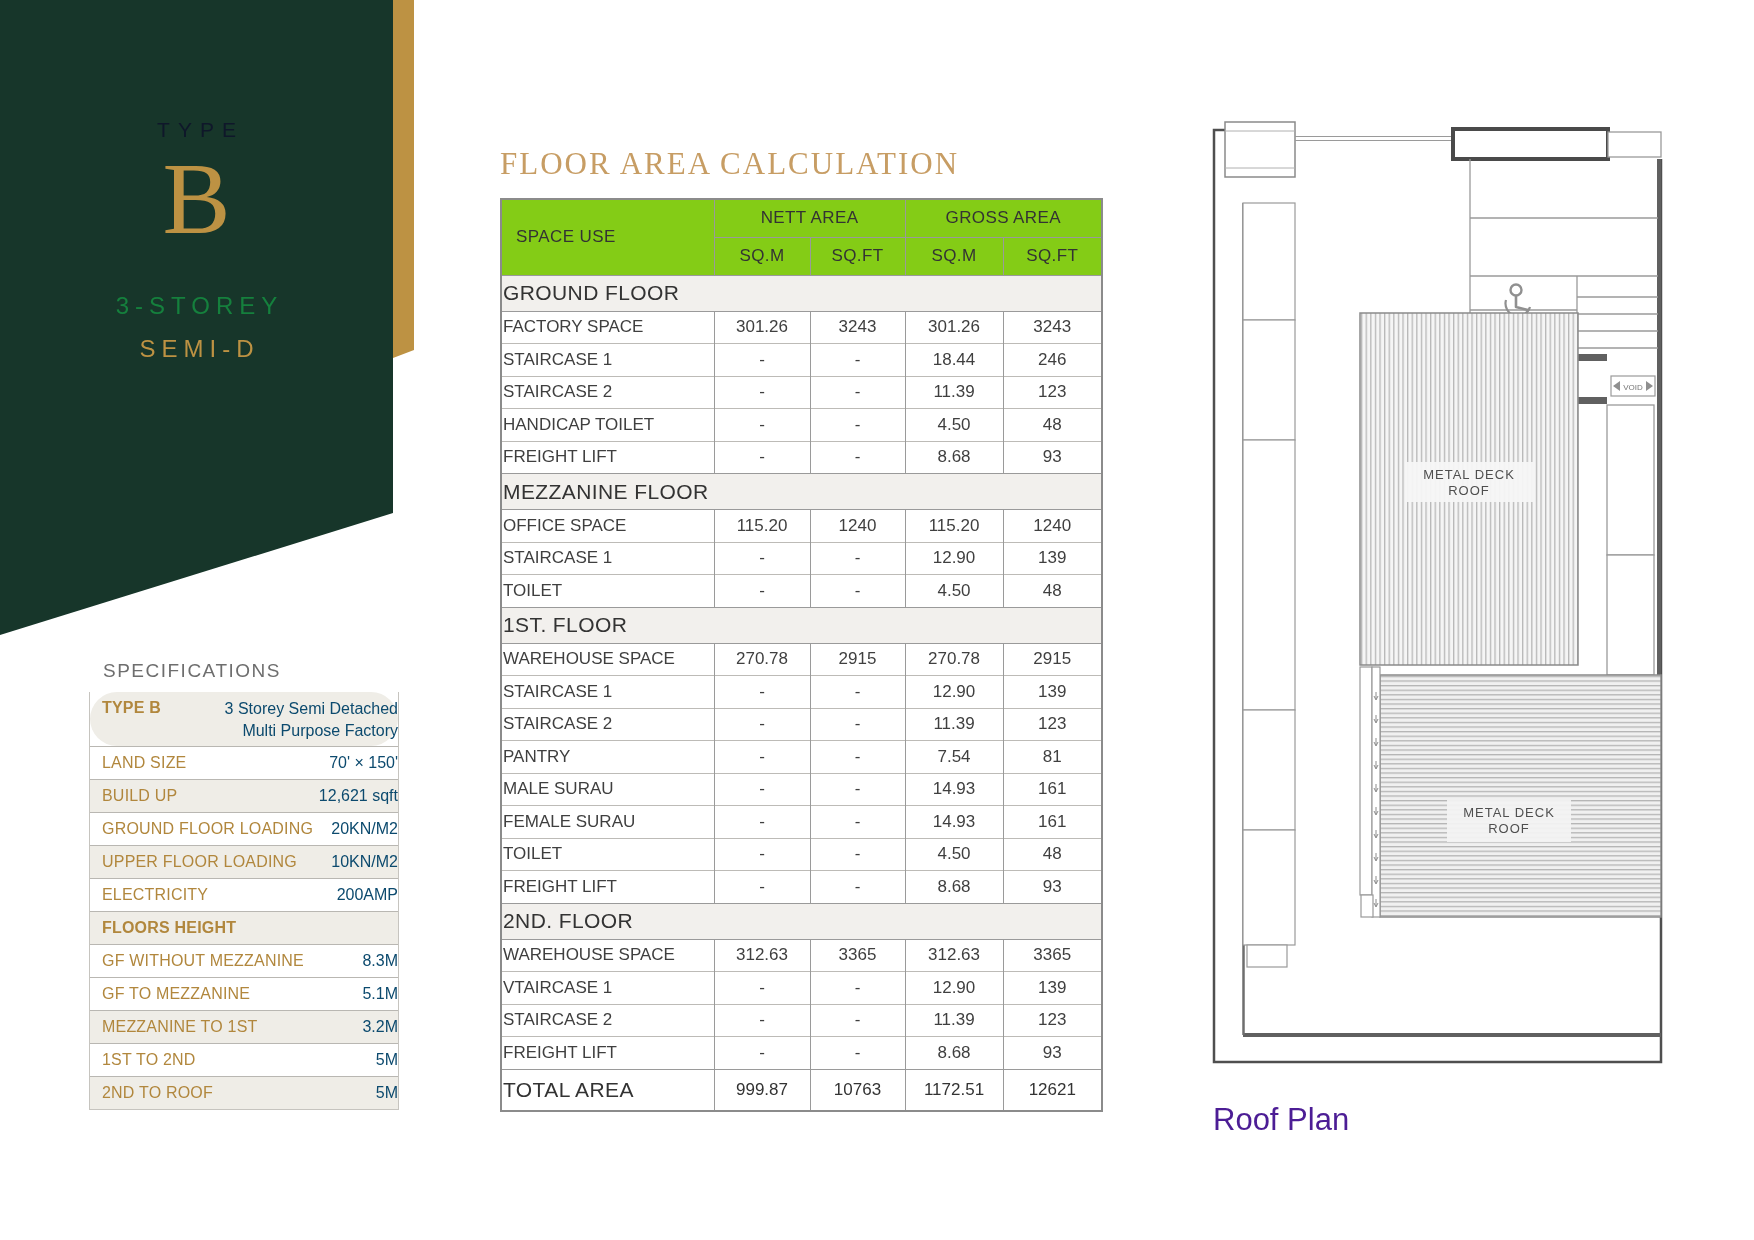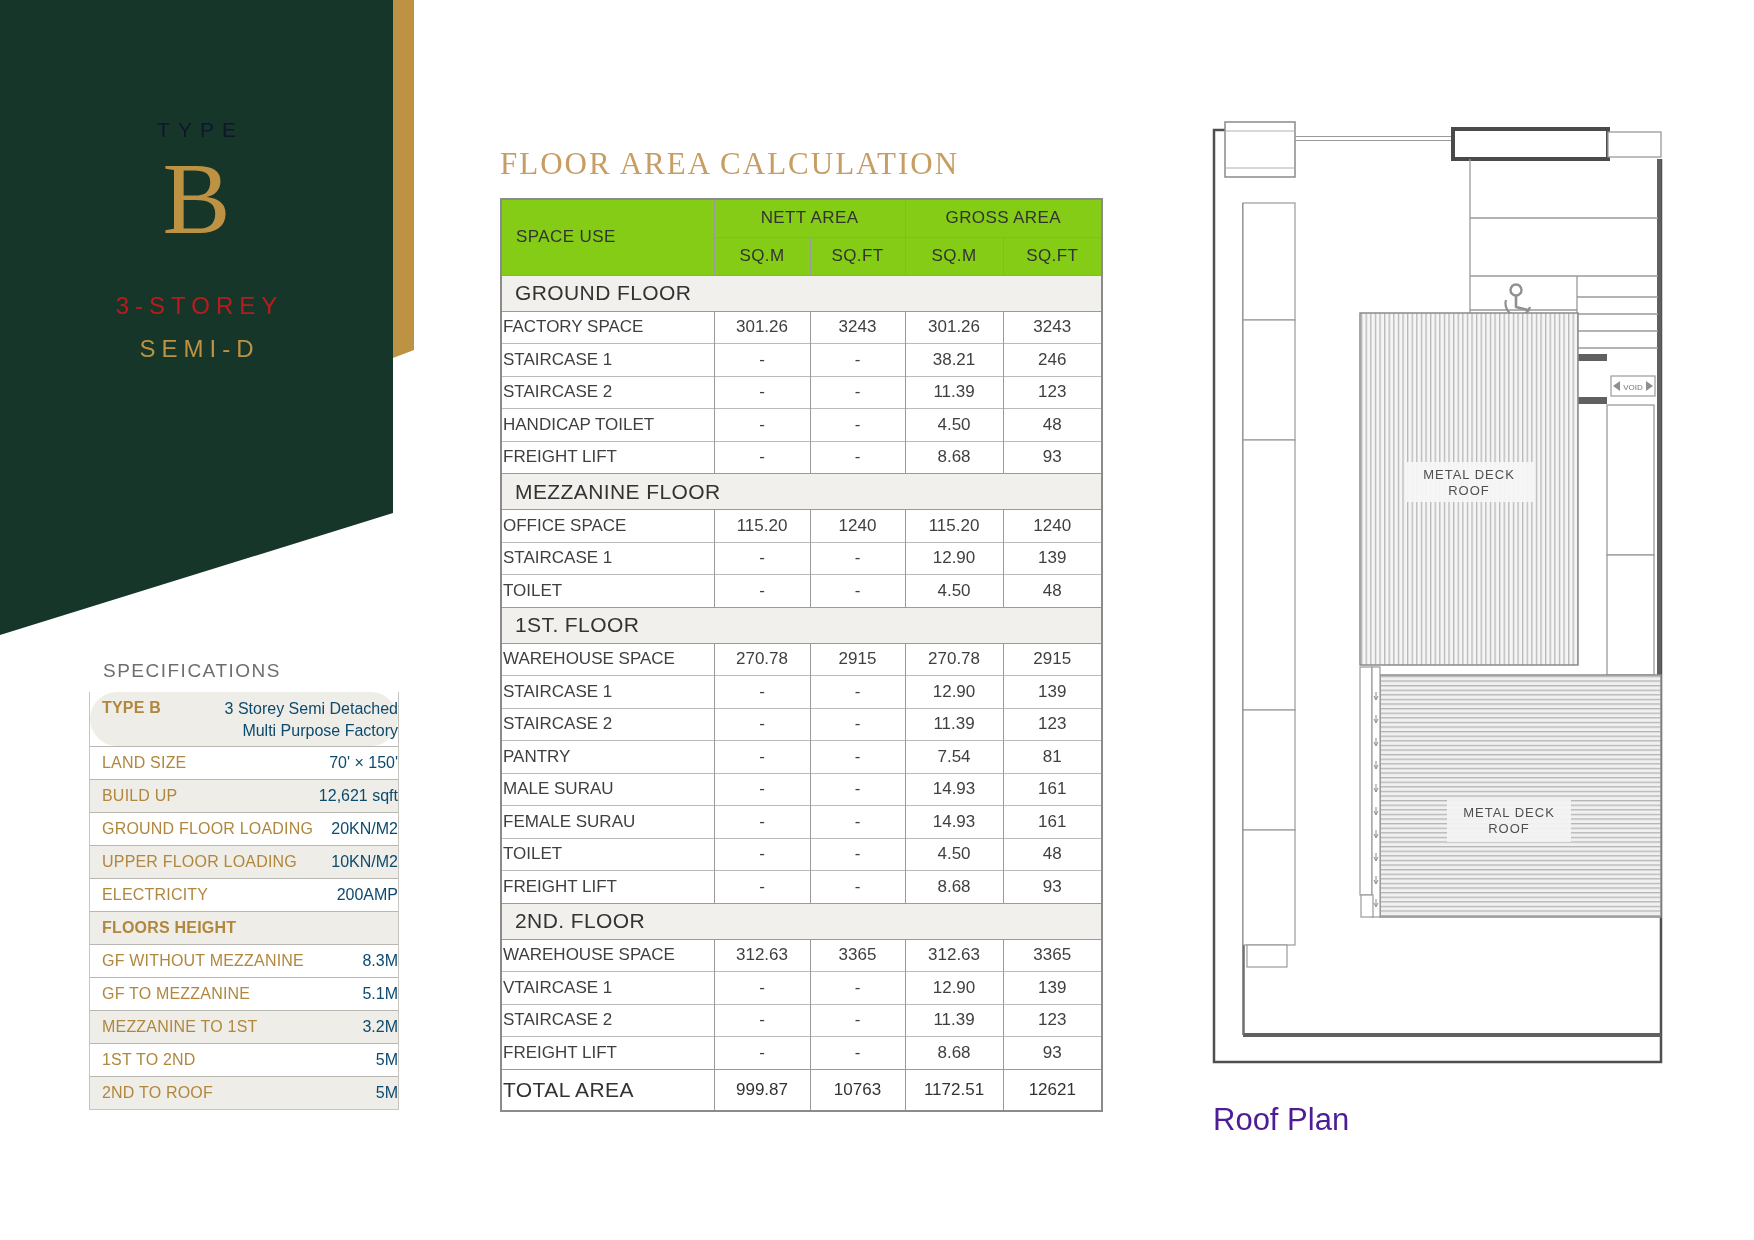--- a/index.html
+++ b/index.html
@@ -7,21 +7,21 @@
         font-family:"Liberation Sans",sans-serif;}
   
   .green-panel{position:absolute;left:0;top:0;width:393px;height:635px;background:#17362a;
                clip-path:polygon(0 0,100% 0,100% 513px,0 100%);}
   .gold-stripe{position:absolute;left:393px;top:0;width:21px;height:358px;background:#bd9243;
                clip-path:polygon(0 0,100% 0,100% 350px,0 100%);}
   .type-label{position:absolute;left:0;top:118px;width:393px;text-align:center;color:#0f172a;
               font-size:21px;letter-spacing:8px;text-indent:8px;}
   .type-letter{position:absolute;left:0;top:148px;width:393px;text-align:center;color:#bd9243;
                font-family:"Liberation Serif",serif;font-size:102px;line-height:1;}
-  .storey{position:absolute;left:0;top:292px;width:393px;text-align:center;color:#b91c1c;
+  .storey{position:absolute;left:0;top:292px;width:393px;text-align:center;color:#15803d;
           font-size:24px;letter-spacing:6px;text-indent:6px;}
   .semid{position:absolute;left:0;top:335px;width:393px;text-align:center;color:#bd9243;
          font-size:24px;letter-spacing:6px;text-indent:6px;}
   
   .specs-title{position:absolute;left:103px;top:660px;font-size:19px;color:#6e6e6e;letter-spacing:1.5px;}
   .specs-table{position:absolute;left:89px;top:692px;width:308px;
                border-left:1px solid #c6c4bf;border-right:1px solid #c6c4bf;border-bottom:1px solid #c6c4bf;}
   .spec-row{display:flex;align-items:center;height:32px;background:#ffffff;border-top:1px solid #b9b7b2;}
   .spec-row:first-child{border-top:none;}
   .spec-row.beige{background:#efede7;}
@@ -33,21 +33,21 @@
   .spec-row.tall .spec-value{padding-top:6px;}
   
   .fa-title{position:absolute;left:500px;top:146px;font-size:31px;color:#c79d64;letter-spacing:2px;font-family:Liberation Serif, serif;}
   .ft-wrap{position:absolute;left:500px;top:198px;}
   table.ft{border-collapse:collapse;table-layout:fixed;width:601px;border:2px solid #8b8b8b;}
   .ft th{background:#84cc16;border:1px solid #9a9a9a;font-weight:400;font-size:17px;color:#333;
          letter-spacing:0.4px;}
   .ft tr.h1{height:38px;} .ft tr.h2{height:38px;}
   .ft th.space-use{text-align:left;padding-left:14px;}
   .ft td{overflow:hidden;white-space:nowrap;}
-  .section-cell{background:#f2f0ed;font-size:21px;color:#333;text-align:left;padding-left:13px;
+  .section-cell{background:#f2f0ed;font-size:21px;color:#333;text-align:left;padding-left:1px;
                 border-top:1px solid #9a9a9a;border-bottom:1px solid #9a9a9a;letter-spacing:0.4px;}
   tr.section-row{height:36px;}
   tr.data-row{height:32.5px;}
   tr.data-row td{border-top:1px solid #bdbbb7;font-size:17px;color:#3f3f3f;}
   tr.data-row td + td, tr.total-row td + td{border-left:1px solid #9a9a9a;}
   td.label-cell{text-align:left;}
   td.num-cell{text-align:center;}
   tr.total-row{height:42px;}
   tr.total-row td{border-top:1px solid #9a9a9a;font-size:17px;color:#333;}
   tr.total-row td.label-cell{font-size:21px;letter-spacing:0.4px;}
@@ -153,21 +153,21 @@
             <td class="label-cell">FACTORY SPACE</td>
             <td class="num-cell">301.26</td>
             <td class="num-cell">3243</td>
             <td class="num-cell">301.26</td>
             <td class="num-cell">3243</td>
           </tr>
           <tr class="data-row">
             <td class="label-cell">STAIRCASE 1</td>
             <td class="num-cell">-</td>
             <td class="num-cell">-</td>
-            <td class="num-cell">38.21</td>
+            <td class="num-cell">18.44</td>
             <td class="num-cell">246</td>
           </tr>
           <tr class="data-row">
             <td class="label-cell">STAIRCASE 2</td>
             <td class="num-cell">-</td>
             <td class="num-cell">-</td>
             <td class="num-cell">11.39</td>
             <td class="num-cell">123</td>
           </tr>
           <tr class="data-row">

